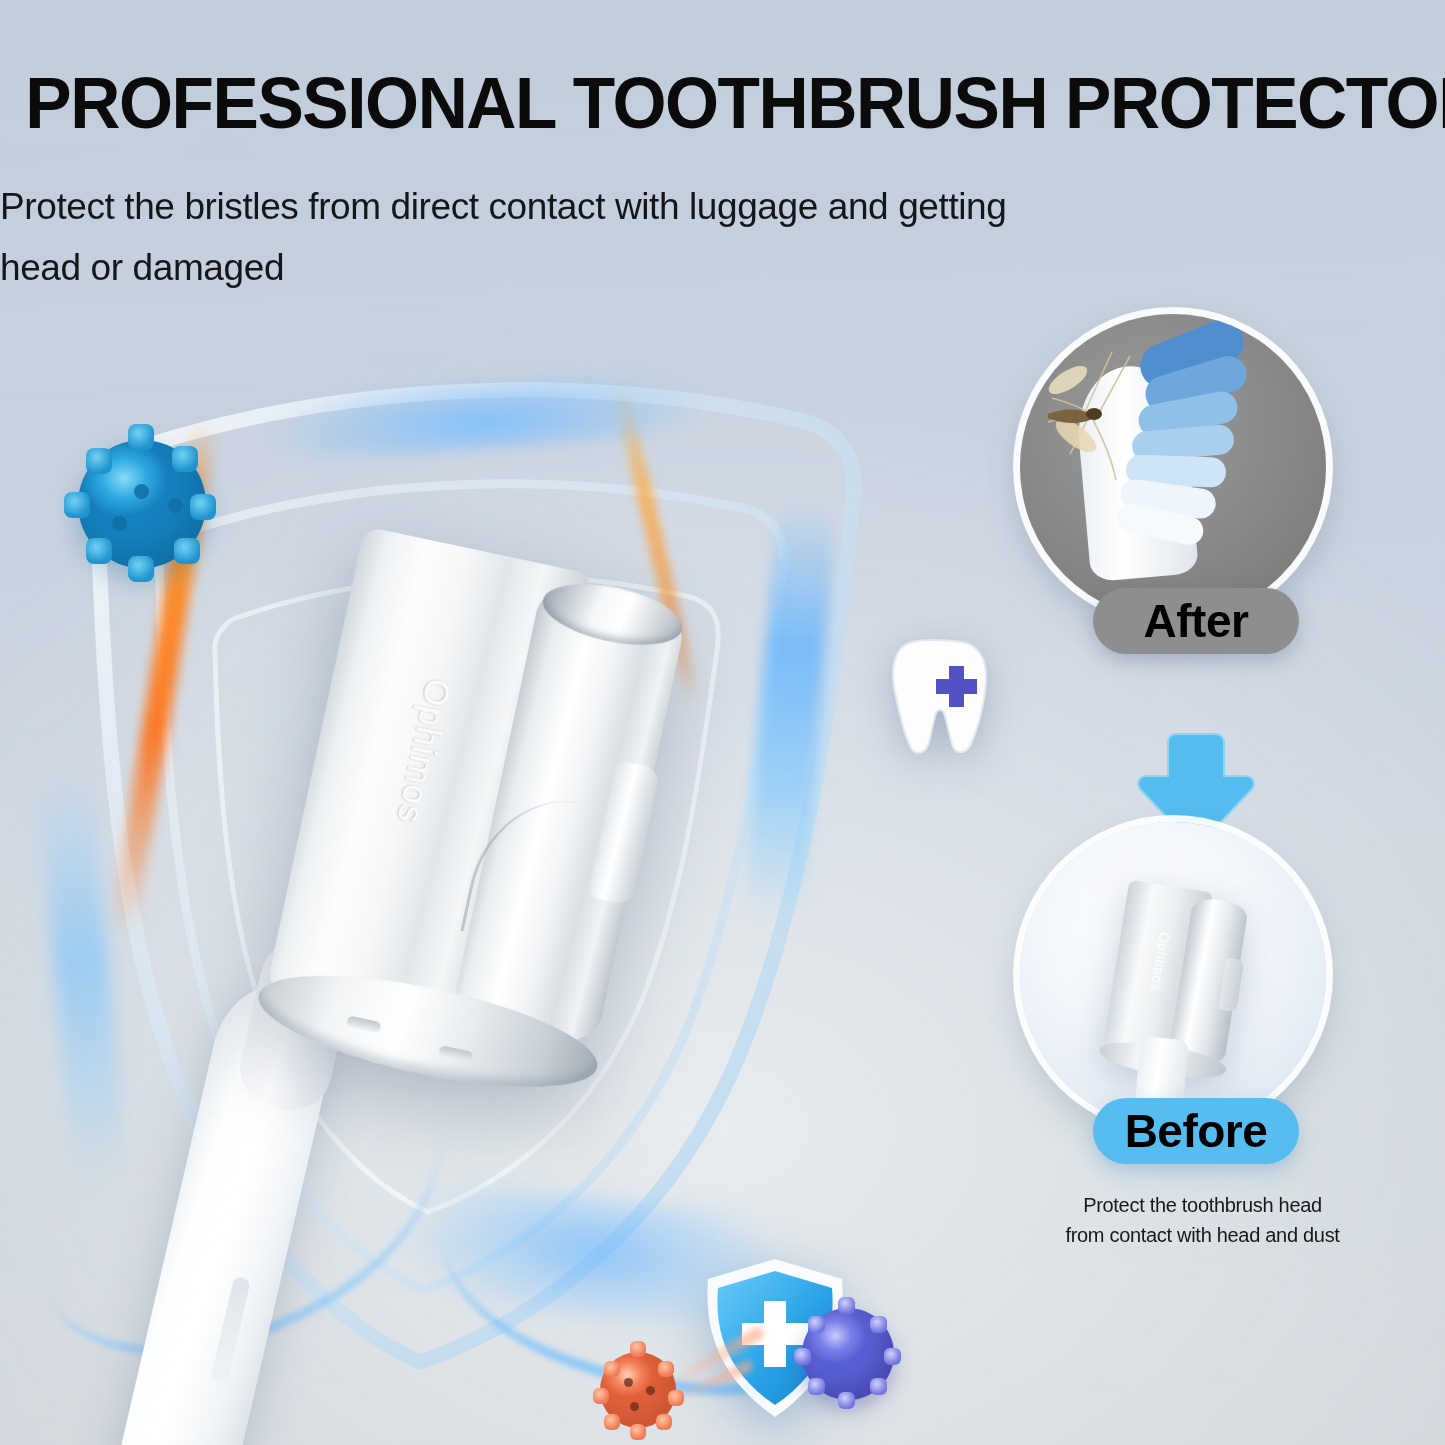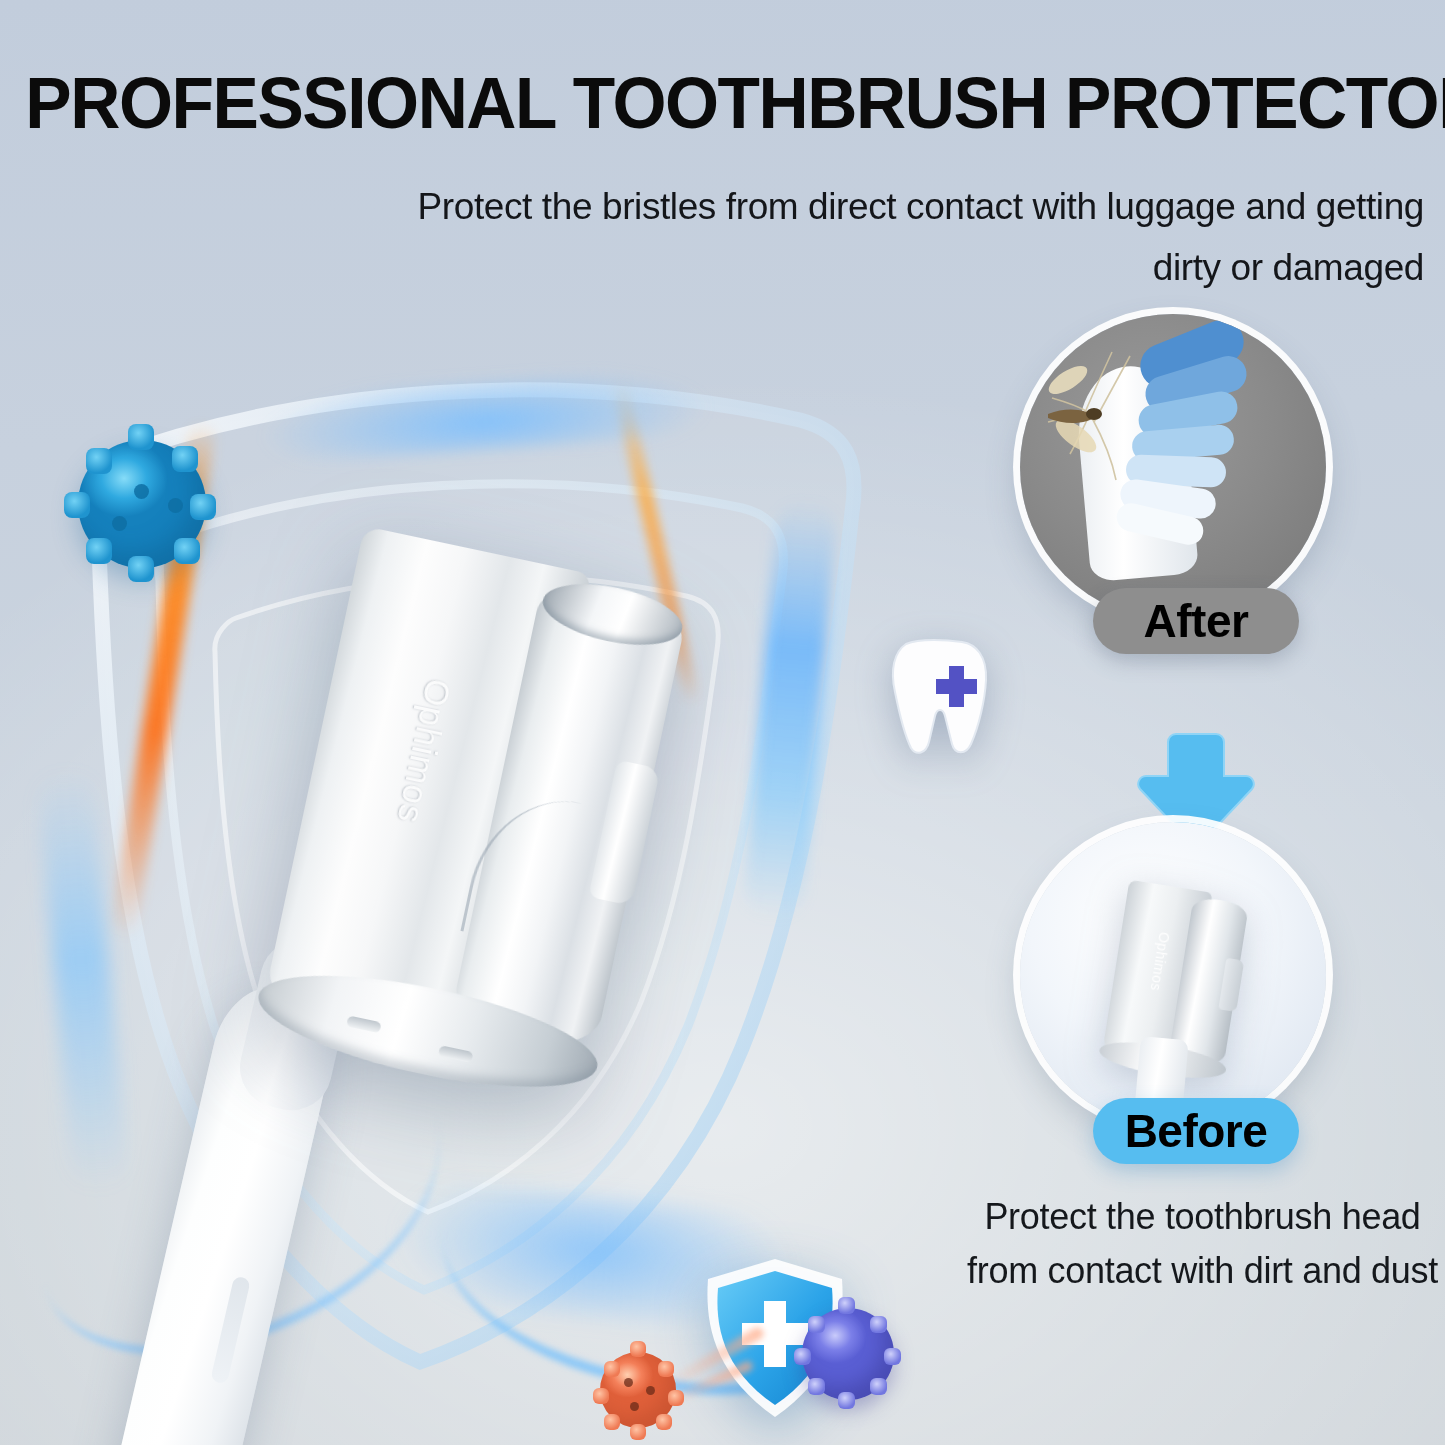--- a/index.html
+++ b/index.html
@@ -24,21 +24,21 @@
     text-align:center;
     font-weight:bold;
     font-size:72px;
     letter-spacing:-1.5px;
     color:#0b0b0b;
     transform:scaleX(.965);
     white-space:nowrap;
   }
   .subtitle{
     position:absolute; left:0; top:176px; width:1424px;
-    text-align:right;
+    text-align:left;
     color:#14161a;
     font-size:37px;
     line-height:1.65;
     letter-spacing:-.4px;
   }
   .subtitle span{ display:block; }
 
   
   .hero{
     position:absolute; left:0; top:300px; width:1010px; height:1145px;
@@ -294,21 +294,21 @@
     left:133px; top:798px; width:206px;
     background:#56bdf0;
     box-shadow:0 8px 20px rgba(60,140,195,.30);
   }
   .arrow-down{
     position:absolute; left:170px; top:428px; width:132px; height:122px;
   }
   .caption{
     position:absolute; left:0; top:890px; width:485px;
     text-align:center;
-    font-size:36px; line-height:1.50;
+    font-size:20px; line-height:1.50;
     color:#15181c; letter-spacing:-.3px;
   }
   .caption span{ display:block; }
 
   
   .bf-brush-head{
     position:absolute; left:62px; top:52px;
     width:108px; height:212px;
     background:linear-gradient(95deg,#e9edf1,#ffffff 40%,#dfe5eb);
     border-radius:56px 56px 26px 26px / 74px 74px 20px 20px;
@@ -359,21 +359,21 @@
   }
 </style>
 </head>
 <body>
 
 <div class="stage">
 
   <div class="headline">PROFESSIONAL TOOTHBRUSH PROTECTOR</div>
   <div class="subtitle">
     <span>Protect the bristles from direct contact with luggage and getting</span>
-    <span>dirty or damaged</span>
+    <span>head or damaged</span>
   </div>
 
   <div class="hero">
 
     <div class="shieldwrap">
       <svg width="1010" height="1145" viewBox="0 0 1010 1145" fill="none">
         <defs>
           <linearGradient id="gl1" x1="0" y1="0" x2="1" y2="1">
             <stop offset="0%" stop-color="#ffffff" stop-opacity=".85"></stop>
             <stop offset="40%" stop-color="#d6e8f7" stop-opacity=".55"></stop>
@@ -545,16 +545,16 @@
         <div class="af-cap-tab"></div>
         <div class="af-cap-base"></div>
         <div class="af-brand">Ophimos</div>
       </div>
       <div class="af-handle"></div>
     </div>
     <div class="pill pill-after">Before</div>
 
     <div class="caption">
       <span>Protect the toothbrush head</span>
-      <span>from contact with dirt and dust</span>
+      <span>from contact with head and dust</span>
     </div>
   </div>
 </div>
 
 </body></html>

